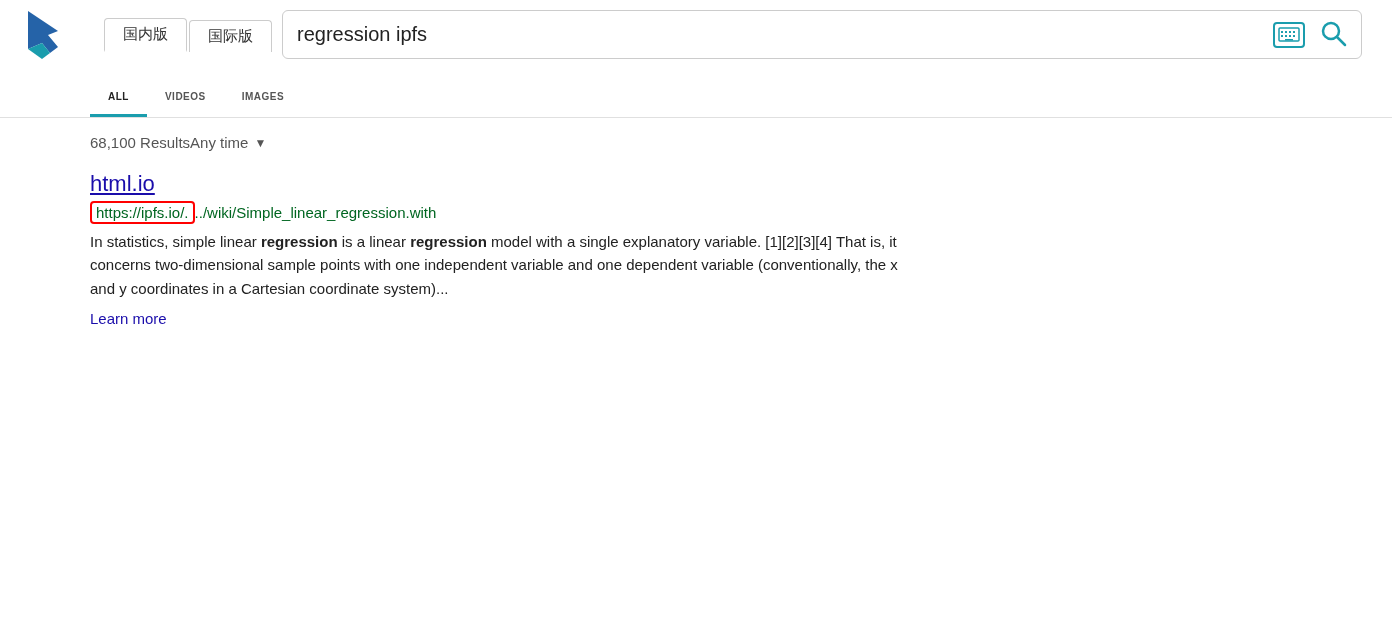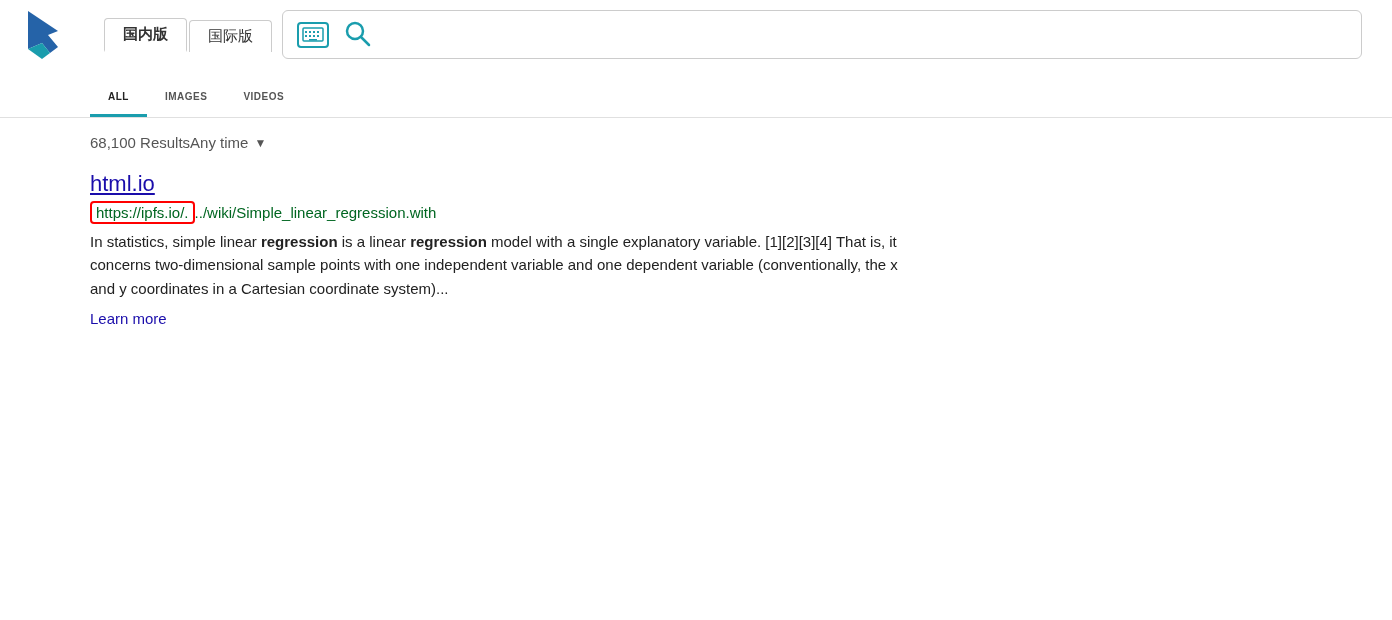--- a/index.html
+++ b/index.html
@@ -42,21 +42,20 @@
       border-radius: 4px 4px 0 0;
       cursor: pointer;
       font-size: 15px;
       background: #fff;
       color: #333;
     }
 
     .tab.active {
       background: #fff;
       border-bottom: 2px solid #fff;
-      font-weight: bold;
     }
 
     .search-bar-wrapper {
       display: flex;
       align-items: center;
       flex: 1;
       border: 1px solid #ccc;
       border-radius: 6px;
       padding: 8px 14px;
       margin: 0 10px;
@@ -223,20 +222,21 @@
         <path d="M8 38 L22 32 L30 42 L22 48 Z" fill="#1a9dad"></path>
       </svg>
     </div>
 
     <div class="tabs-row">
       <div class="tab active">国内版</div>
       <div class="tab">国际版</div>
     </div>
 
     <div class="search-bar-wrapper">
+      <input class="search-input" type="text" value="regression ipfs" style="">
       <div class="search-icons">
         <div class="keyboard-icon">
           <svg viewBox="0 0 22 16" fill="none" xmlns="http://www.w3.org/2000/svg">
             <rect x="1" y="1" width="20" height="13" rx="1" stroke="#1a9dad" stroke-width="1.5" fill="none"></rect>
             <rect x="3" y="4" width="2" height="2" rx="0.3" fill="#1a9dad"></rect>
             <rect x="7" y="4" width="2" height="2" rx="0.3" fill="#1a9dad"></rect>
             <rect x="11" y="4" width="2" height="2" rx="0.3" fill="#1a9dad"></rect>
             <rect x="15" y="4" width="2" height="2" rx="0.3" fill="#1a9dad"></rect>
             <rect x="3" y="8" width="2" height="2" rx="0.3" fill="#1a9dad"></rect>
             <rect x="7" y="8" width="2" height="2" rx="0.3" fill="#1a9dad"></rect>
@@ -250,22 +250,22 @@
             <circle cx="12" cy="12" r="8" stroke="#1a9dad" stroke-width="2.5" fill="none"></circle>
             <line x1="18" y1="18" x2="26" y2="26" stroke="#1a9dad" stroke-width="2.5" stroke-linecap="round"></line>
           </svg>
         </button>
       </div>
     </div>
   </div>
 
   <div class="nav-tabs">
     <a class="nav-tab active">ALL</a>
+    <a class="nav-tab">VIDEOS</a>
     <a class="nav-tab">IMAGES</a>
-    <a class="nav-tab">VIDEOS</a>
   </div>
 </div>
 
 <div class="results-area">
   <div class="results-meta">
     <span class="results-count">68,100 Results</span>
     <div class="time-filter">
       <span>Any time</span>
       <span class="arrow">▼</span>
     </div>

